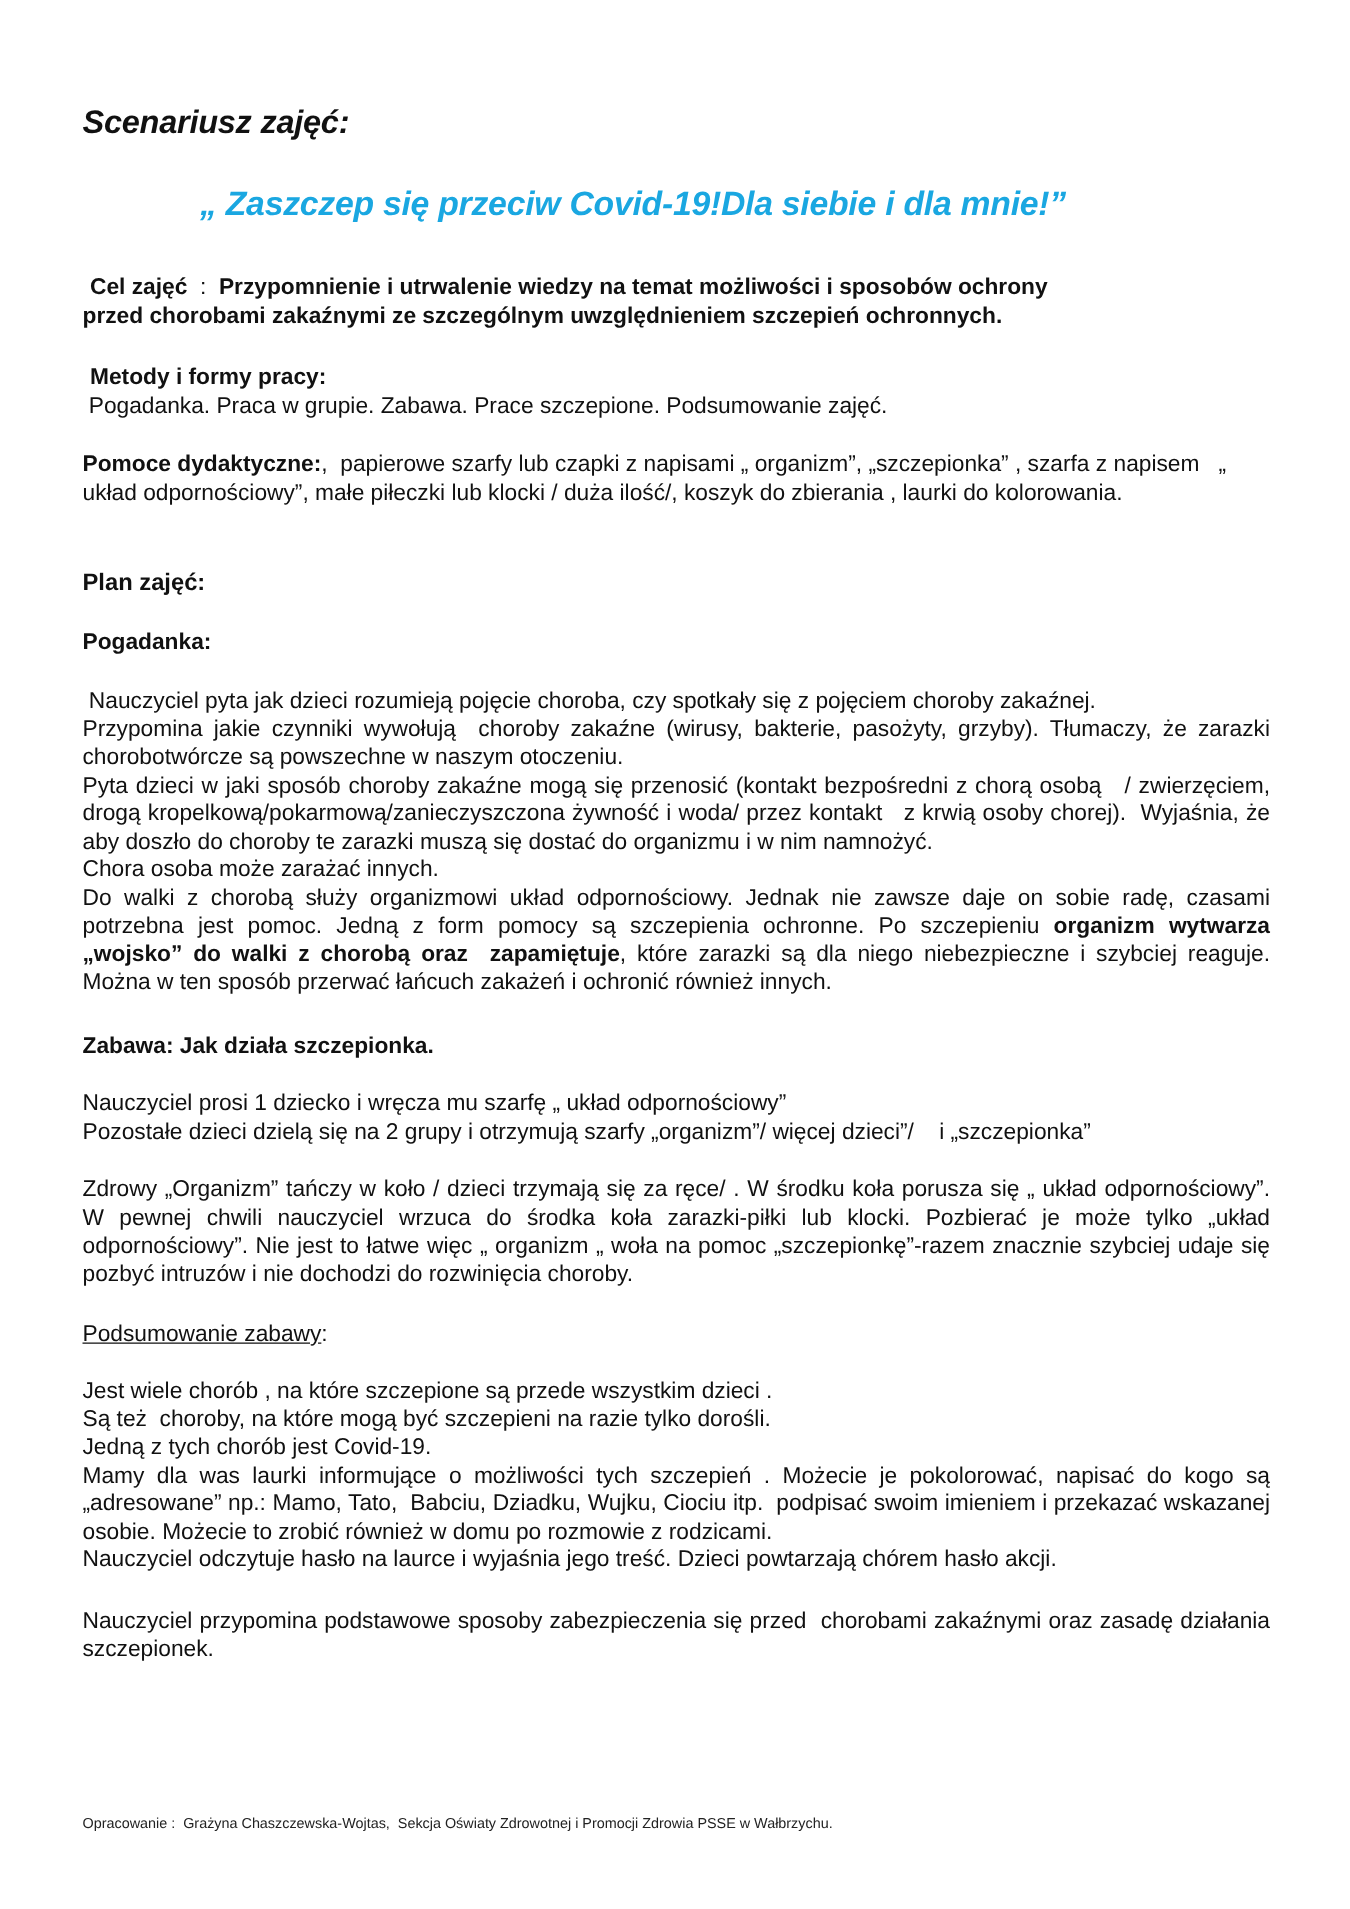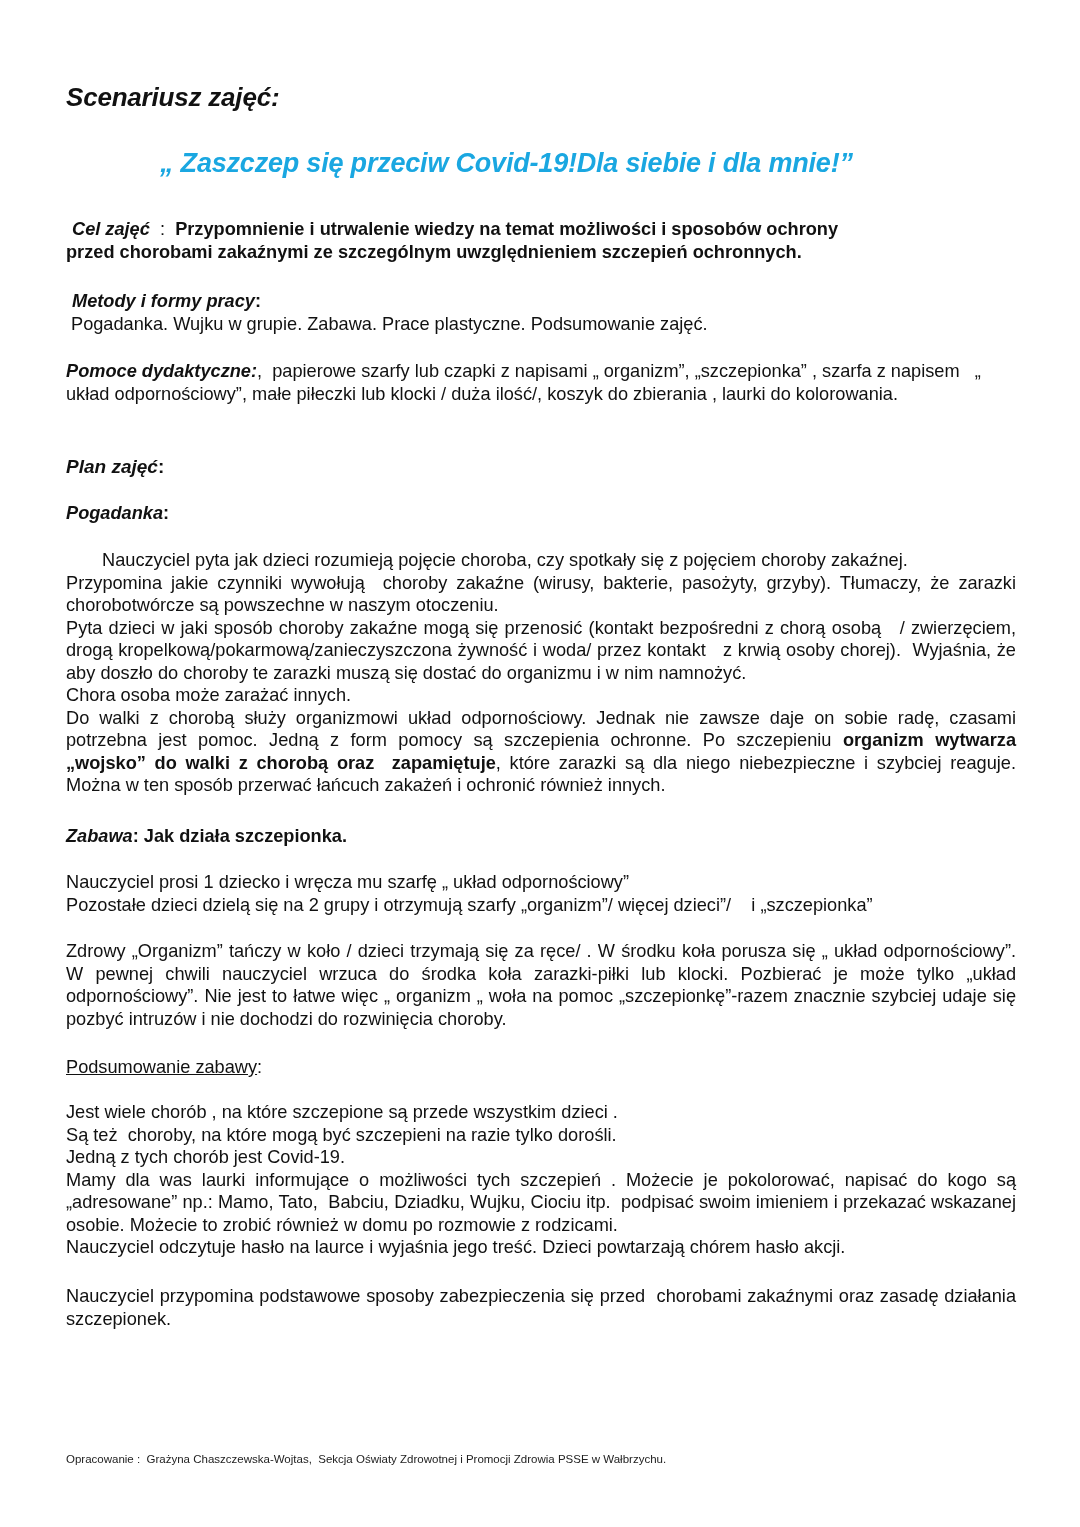--- a/index.html
+++ b/index.html
@@ -4,21 +4,21 @@
 <style>
   html, body { margin: 0; padding: 0; background: #ffffff; }
   body { width: 1080px; height: 1527px; position: relative; overflow: hidden;
          font-family: "Liberation Sans", sans-serif; color: #111; }
   .page { position: absolute; left: 0; top: 16px; width: 1080px; height: 1527px; }
   .abs { position: absolute; }
   .h-main { left: 66px; top: 66px; font-size: 26px; font-weight: bold; font-style: italic; letter-spacing: -0.2px; }
   .h-sub { left: 120px; top: 132px; font-size: 27px; font-weight: bold; font-style: italic; color: #1aa7e1; letter-spacing: -0.2px; margin-left: 40px; }
   .p { font-size: 18.2px; line-height: 22.5px; width: 950px; }
   .just { text-align: justify; text-align-last: left; }
-  .bi { font-weight: bold; font-style: italic; }
+  .bi { font-weight: bold; }
   .b { font-weight: bold; }
   .u { text-decoration: underline; }
   .foot { left: 66px; top: 1437px; font-size: 11.5px; color: #222; }
   .line { display: block; white-space: nowrap; }
 </style>
 </head>
 <body>
 
 <div class="page">
 
@@ -29,37 +29,37 @@
     <span class="line">
       <span class="bi" style="margin-left:6px;">Cel zajęć</span><span style="font-weight:normal; white-space:pre;">  :  </span><span>Przypomnienie  i utrwalenie wiedzy na temat możliwości i sposobów ochrony</span>
     </span>
     <span class="line">przed chorobami  zakaźnymi ze szczególnym uwzględnieniem szczepień ochronnych.</span>
   </div>
 
   <div class="abs p" style="left:66px; top:274px;">
     <span class="line" style="margin-left:6px;">
       <span class="bi">Metody i formy pracy</span><span class="b">:</span>
     </span>
-    <span class="line" style="margin-left:5px;">Pogadanka. Wujku w grupie. Zabawa. Prace plastyczne. Podsumowanie zajęć.</span>
+    <span class="line" style="margin-left:5px;">Pogadanka. Praca w grupie. Zabawa. Prace szczepione. Podsumowanie zajęć.</span>
   </div>
 
   <div class="abs p" style="left:66px; top:344px;">
     <span class="bi">Pomoce dydaktyczne:</span><span style="white-space:pre-wrap;">,  papierowe szarfy lub czapki z napisami „ organizm”, „szczepionka” , szarfa z napisem   „ układ odpornościowy”, małe piłeczki lub klocki / duża ilość/, koszyk do zbierania , laurki do kolorowania.</span>
   </div>
 
   <div class="abs p" style="left:66px; top:440px; font-size:19px;">
     <span class="bi">Plan zajęć</span><span class="b">:</span>
   </div>
 
   <div class="abs p" style="left:66px; top:486px;">
     <span class="bi">Pogadanka</span><span class="b">:</span>
   </div>
 
   <div class="abs p just" style="left:66px; top:533px;">
-    <div style="white-space:pre-wrap;margin-left:31px;"> Nauczyciel pyta jak dzieci rozumieją pojęcie choroba, czy spotkały się z pojęciem choroby zakaźnej.</div>
+    <div style="white-space:pre-wrap;"> Nauczyciel pyta jak dzieci rozumieją pojęcie choroba, czy spotkały się z pojęciem choroby zakaźnej.</div>
     <div style="white-space:pre-wrap;">Przypomina jakie czynniki wywołują  choroby zakaźne (wirusy, bakterie, pasożyty, grzyby). Tłumaczy, że zarazki chorobotwórcze są powszechne w naszym otoczeniu.</div>
     <div style="white-space:pre-wrap;">Pyta dzieci w jaki sposób choroby zakaźne mogą się przenosić (kontakt bezpośredni z chorą osobą   / zwierzęciem, drogą kropelkową/pokarmową/zanieczyszczona żywność i woda/ przez kontakt   z krwią osoby chorej).  Wyjaśnia, że aby doszło do choroby te zarazki muszą się dostać do organizmu i w nim namnożyć.</div>
     <div>Chora osoba może zarażać innych.</div>
     <div>
       <span>Do walki z chorobą służy organizmowi układ odpornościowy. Jednak nie zawsze daje on sobie radę, czasami potrzebna jest pomoc. Jedną z form pomocy są szczepienia ochronne. Po szczepieniu </span><span class="b" style="white-space:pre-wrap;">organizm wytwarza „wojsko” do walki z chorobą oraz  zapamiętuje</span><span>, które zarazki są dla niego niebezpieczne i szybciej reaguje. Można w ten sposób przerwać łańcuch zakażeń i ochronić również innych.</span>
     </div>
   </div>
 
   <div class="abs p" style="left:66px; top:809px;">
     <span class="bi">Zabawa</span><span class="b">: Jak działa szczepionka.</span>

